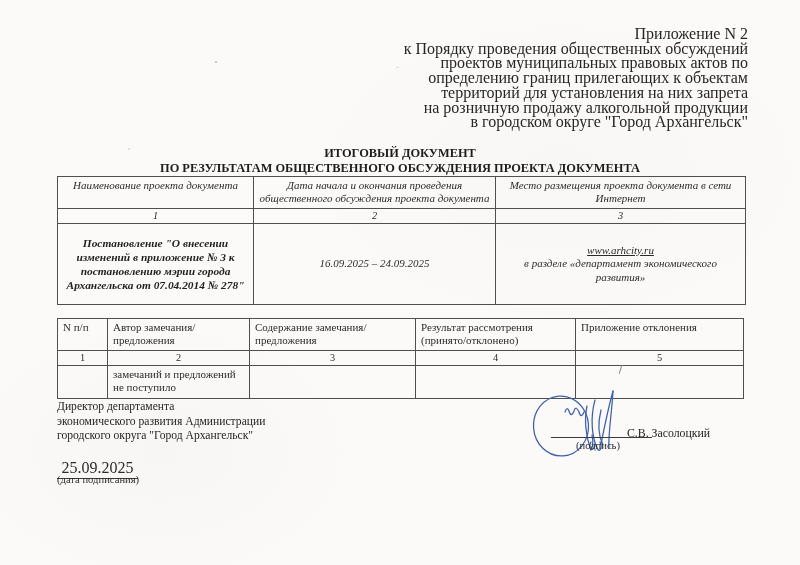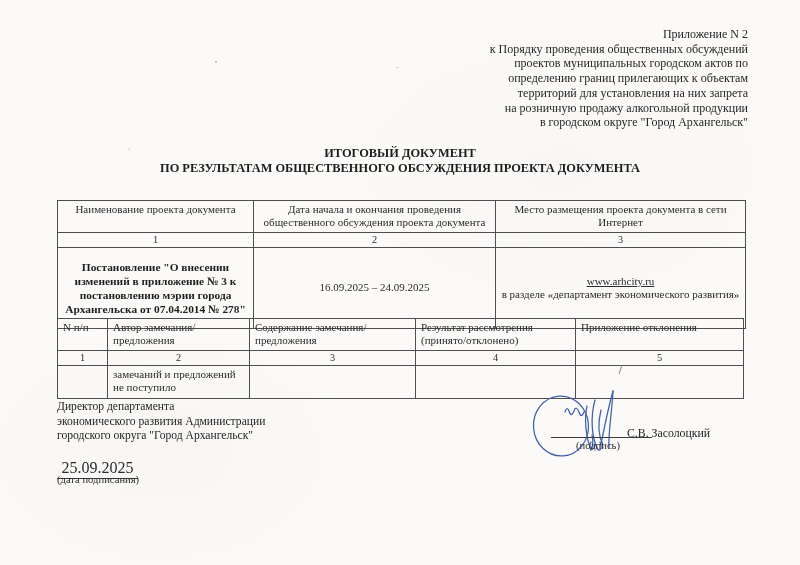--- a/index.html
+++ b/index.html
@@ -15,21 +15,21 @@
     position: absolute; inset: 0;
     background:
       radial-gradient(ellipse 300px 200px at 20% 80%, rgba(0,0,0,0.015), transparent 70%),
       radial-gradient(ellipse 400px 250px at 70% 30%, rgba(0,0,0,0.01), transparent 70%),
       #fbfaf8;
   }
   
   .appendix {
     position: absolute; top: 27px; right: 52px;
     text-align: right;
-    font-size: 12px; line-height: 14.7px;
+    font-size: 16px; line-height: 14.7px;
     color: #262626;
     white-space: nowrap;
   }
   
   .doc-title {
     position: absolute; top: 146px; left: 0; width: 100%;
     text-align: center; font-weight: 700;
     font-size: 12.4px; line-height: 15.4px;
     color: #1e1e1e;
   }
@@ -40,21 +40,21 @@
     table-layout: fixed;
     font-size: 11px; line-height: 13.3px;
     color: #2b2b2b;
   }
   table.scan td {
     border: 1px solid #4f4f4f;
     padding: 2px 5px;
     overflow: hidden;
   }
   table.scan { border: 1.4px solid #3f3f3f; }
-  .t1 { left: 57px; top: 200px; width: 688px; }
+  .t1 { left: 57px; top: 176px; width: 688px; font-style: italic; }
   .t2 { left: 57px; top: 318px; width: 686px; }
   .t1 td.hdr { text-align: center; vertical-align: top; height: 27px; }
   .t2 td.hdr { text-align: left; vertical-align: top; height: 27px; margin-left: 7px; }
   td.numrow { text-align: center; vertical-align: middle; height: 10px; font-size: 10.3px; line-height: 10px; padding: 0 2px; }
   .t1 td.data { height: 76px; vertical-align: middle; text-align: center; }
   .t2 td.data { height: 28px; vertical-align: top; text-align: left; }
   .bold-cell { font-weight: 700; color: #1f1f1f; font-size: 11.4px; line-height: 14px; }
   .url { text-decoration: underline; }
   
   .position-block {
@@ -94,21 +94,21 @@
   .speck.s3 { left: 396px; top: 67px;  width: 3px; height: 1px; opacity: .5; border-radius: 0; }
 </style>
 </head>
 <body>
 
 <div class="page">
 
   <div class="appendix">
     <div>Приложение N 2</div>
     <div>к Порядку проведения общественных обсуждений</div>
-    <div>проектов муниципальных городском актов по</div>
+    <div>проектов муниципальных правовых актов по</div>
     <div>определению границ прилегающих к объектам</div>
     <div>территорий для установления на них запрета</div>
     <div>на розничную продажу алкогольной продукции</div>
     <div>в городском округе  "Город Архангельск"</div>
   </div>
 
   <div class="doc-title">
     <div>ИТОГОВЫЙ ДОКУМЕНТ</div>
     <div>ПО РЕЗУЛЬТАТАМ ОБЩЕСТВЕННОГО ОБСУЖДЕНИЯ ПРОЕКТА ДОКУМЕНТА</div>
   </div>

